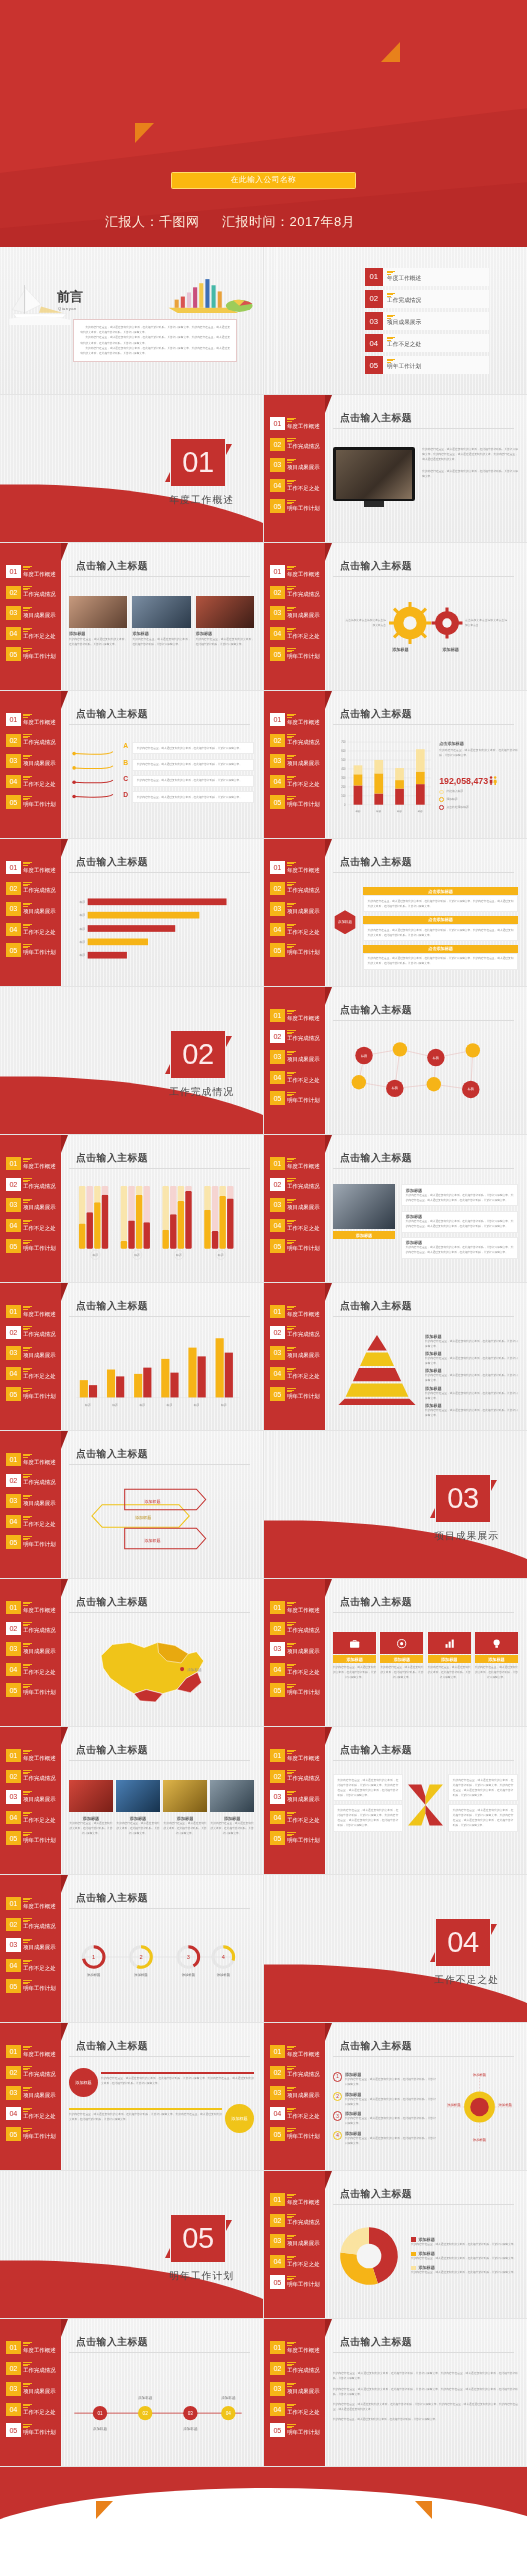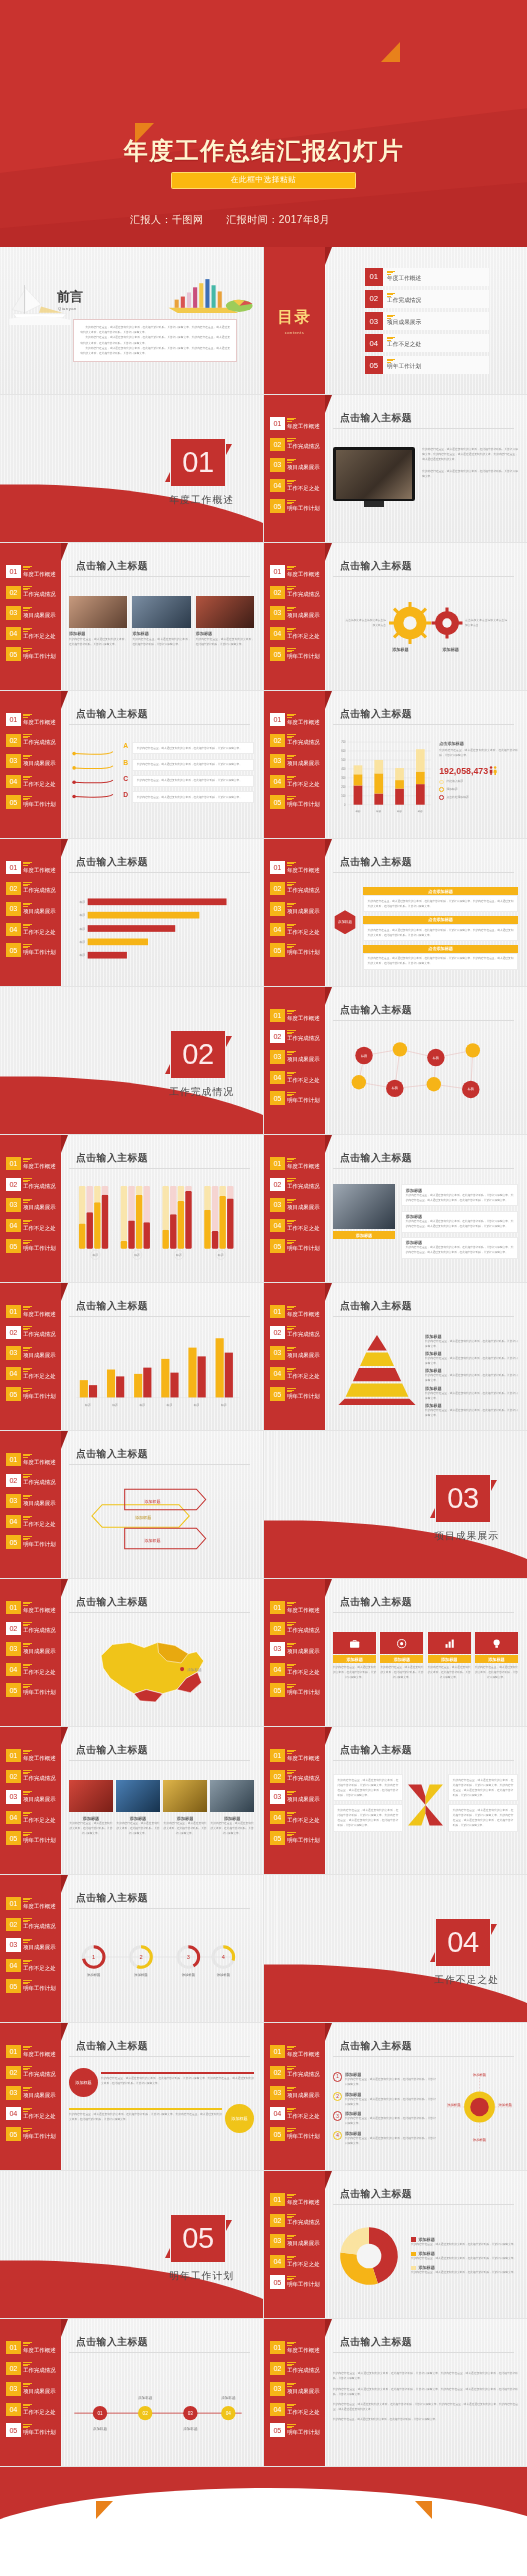--- a/index.html
+++ b/index.html
@@ -65,21 +65,21 @@
     position: absolute; left: 171px; top: 172px;
     width: 185px; height: 16.5px;
     background: #fbb810; border: 0.5px solid #ffdd6f; border-radius: 1.5px;
     z-index: 6;
     display: flex; align-items: center; justify-content: center;
   }
   .cover .companybox span { color: #fffdf2; font-size: 7.7px; letter-spacing: 0.5px; }
   .cover .meta {
     position: absolute; left: 0; top: 213px; width: 460px;
     text-align: center; z-index: 6;
-    color: #fdeedd; font-size: 10px; letter-spacing: 0.5px;
+    color: #fdeedd; font-size: 13px; letter-spacing: 0.5px;
   }
   .cover .meta i { font-style: normal; display: inline-block; margin: 0 11.3px; }
 
   
   .grid { display: flex; flex-wrap: wrap; width: 528px; }
   .slide {
     position: relative;
     width: 264px; height: 148px;
     background: #f4f4f4;
     overflow: hidden;
@@ -258,23 +258,22 @@
 </head>
 <body>
 
 <div class="page">
 
   <div class="cover">
     <div class="diag1"></div>
     <div class="diag2"></div>
     <div class="tri-tr"></div>
     <div class="tri-bl"></div>
-    <div class="maintitle">年度工作总结汇报幻灯片</div>
     <div class="companybox">
-      <span>在此框中选择粘贴</span>
+      <span>在此输入公司名称</span>
     </div>
     <div class="meta">
       <i>汇报人：千图网</i><i>汇报时间：2017年8月</i>
     </div>
   </div>
 
   <div class="grid">
 
     <div class="slide">
       <div class="hatch"></div>
@@ -308,25 +307,20 @@
       </svg>
       <div class="pre-text">
         <p>您的内容打在这里，或者通过复制您的文本后，在此框中选择粘贴，并选择只保留文字。您的内容打在这里，或者通过复制您的文本后，在此框中选择粘贴，并选择只保留文字。</p>
         <p>您的内容打在这里，或者通过复制您的文本后，在此框中选择粘贴，并选择只保留文字。您的内容打在这里，或者通过复制您的文本后，在此框中选择粘贴，并选择只保留文字。</p>
         <p>您的内容打在这里，或者通过复制您的文本后，在此框中选择粘贴，并选择只保留文字。您的内容打在这里，或者通过复制您的文本后，在此框中选择粘贴，并选择只保留文字。</p>
       </div>
     </div>
 
     <div class="slide even">
       <div class="hatch"></div>
-      <div class="toc-left">
-        <div class="fold"></div>
-        <b>目录</b>
-        <em>contents</em>
-      </div>
       <div class="toc-items">
         <div class="toc-row">
           <div class="n">01</div>
           <div class="cell">
               <div class="bars">
                 <i></i>
                 <i></i>
                 <i></i>
               </div>
           <div class="t">年度工作概述</div>
@@ -862,21 +856,21 @@
               <rect x="120.745" y="56.54285714285716" width="17.009999999999998" height="23.52857142857143" fill="#fae3a0"></rect>
               <text x="129.25" y="142" text-anchor="middle" font-size="5" fill="#8d8d8d" font-family="Liberation Sans, sans-serif">标题</text>
               <rect x="161.245" y="87.91428571428571" width="17.009999999999998" height="40.08571428571429" fill="#c4312e"></rect>
               <rect x="161.245" y="63.514285714285705" width="17.009999999999998" height="24.400000000000002" fill="#f6b417"></rect>
               <rect x="161.245" y="19.942857142857136" width="17.009999999999998" height="43.57142857142857" fill="#fae3a0"></rect>
               <text x="169.75" y="142" text-anchor="middle" font-size="5" fill="#8d8d8d" font-family="Liberation Sans, sans-serif">标题</text>
             </svg>
           <div style="flex:1;padding-top:2.1px">
             <div class="cap">点击添加标题</div>
             <div class="ph" style="margin-top:1.5px">您的内容打在这里，或者通过复制您的文本后，在此框中选择粘贴，并选择只保留文字。</div>
-            <div style="display:flex;align-items:center;gap:1px;margin-top:8px">
+            <div style="display:flex;align-items:center;gap:1px;margin-top:18px">
               <div style="color:#c4312e;font-size:8.8px;font-weight:bold">192,058,473</div>
               <svg width="8.2" height="9.3" viewBox="0 0 16 18">
                 <circle cx="4" cy="3" r="2.4" fill="#c4312e"></circle>
                   <path d="M1.4 7h5.2v7H5.3v4H2.7v-4H1.4z" fill="#c4312e"></path>
                 <circle cx="12" cy="3" r="2.4" fill="#f6b417"></circle>
                   <path d="M9.6 7h4.8l1 6h-1.6l-.2 5h-3l-.2-5H8.6z" fill="#f6b417"></path>
               </svg>
             </div>
             <div style="margin-top:3.6px;display:flex;flex-direction:column;gap:2.6px">
               <div style="display:flex;align-items:center;gap:2.6px">

